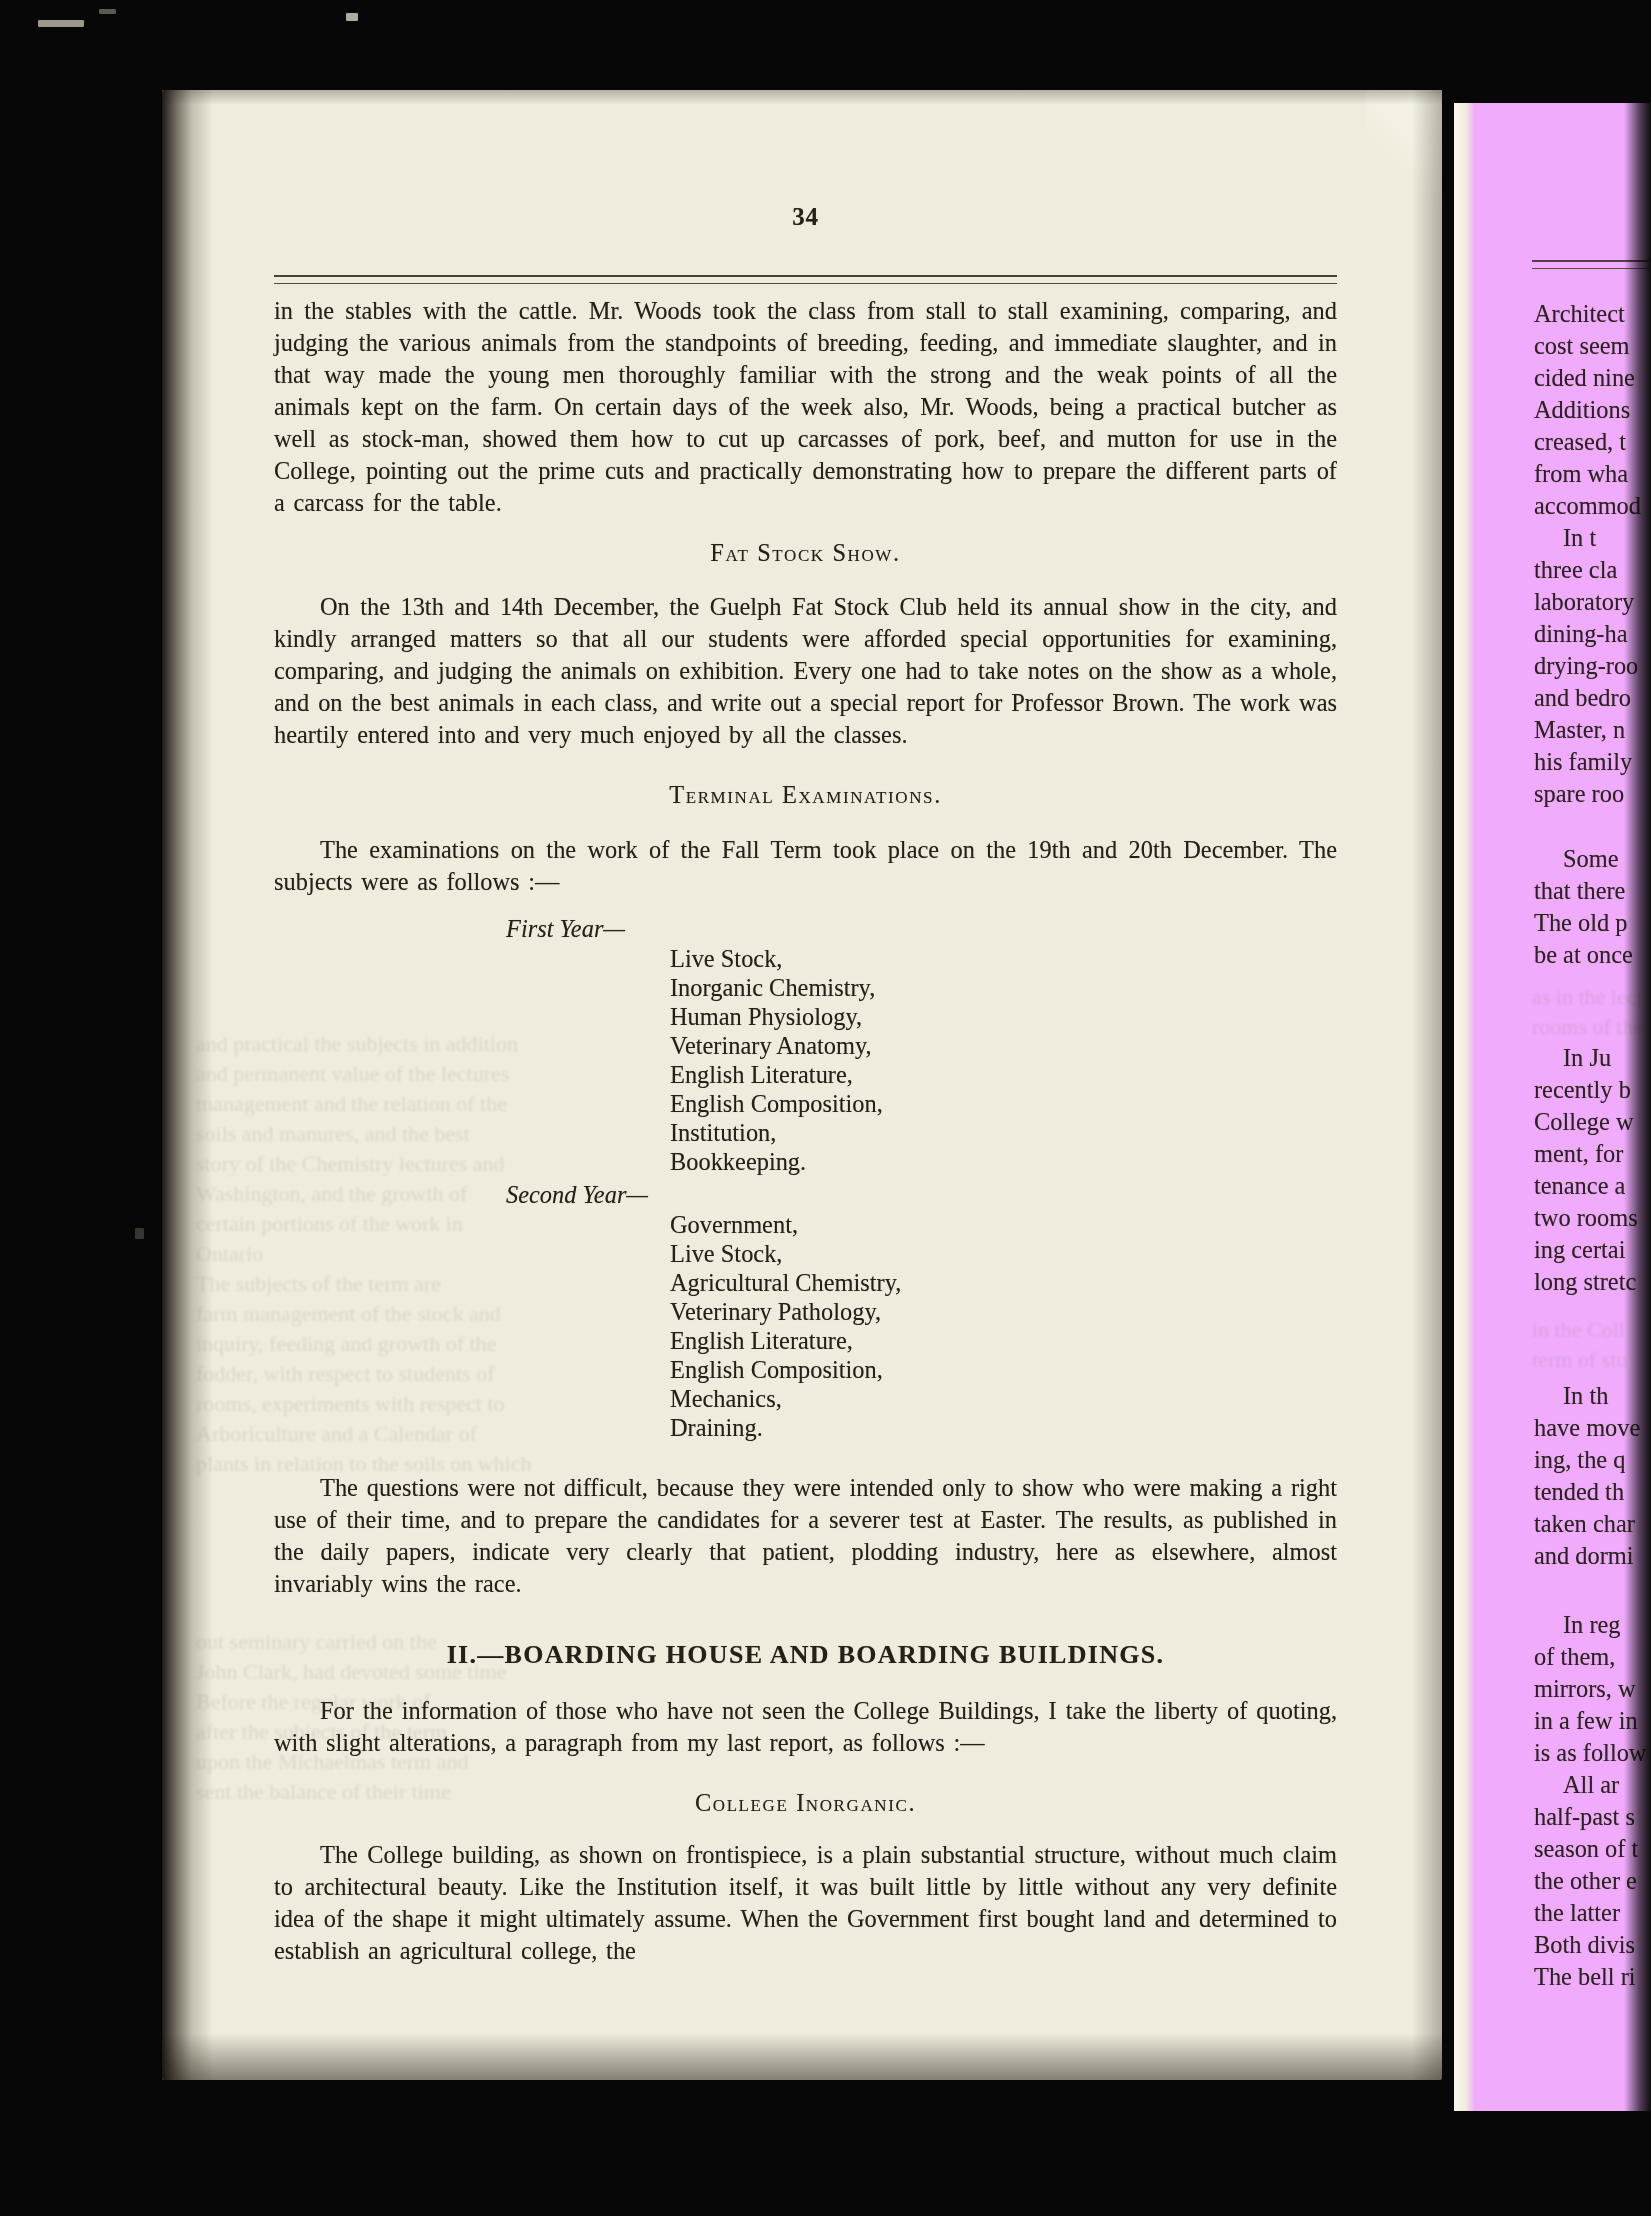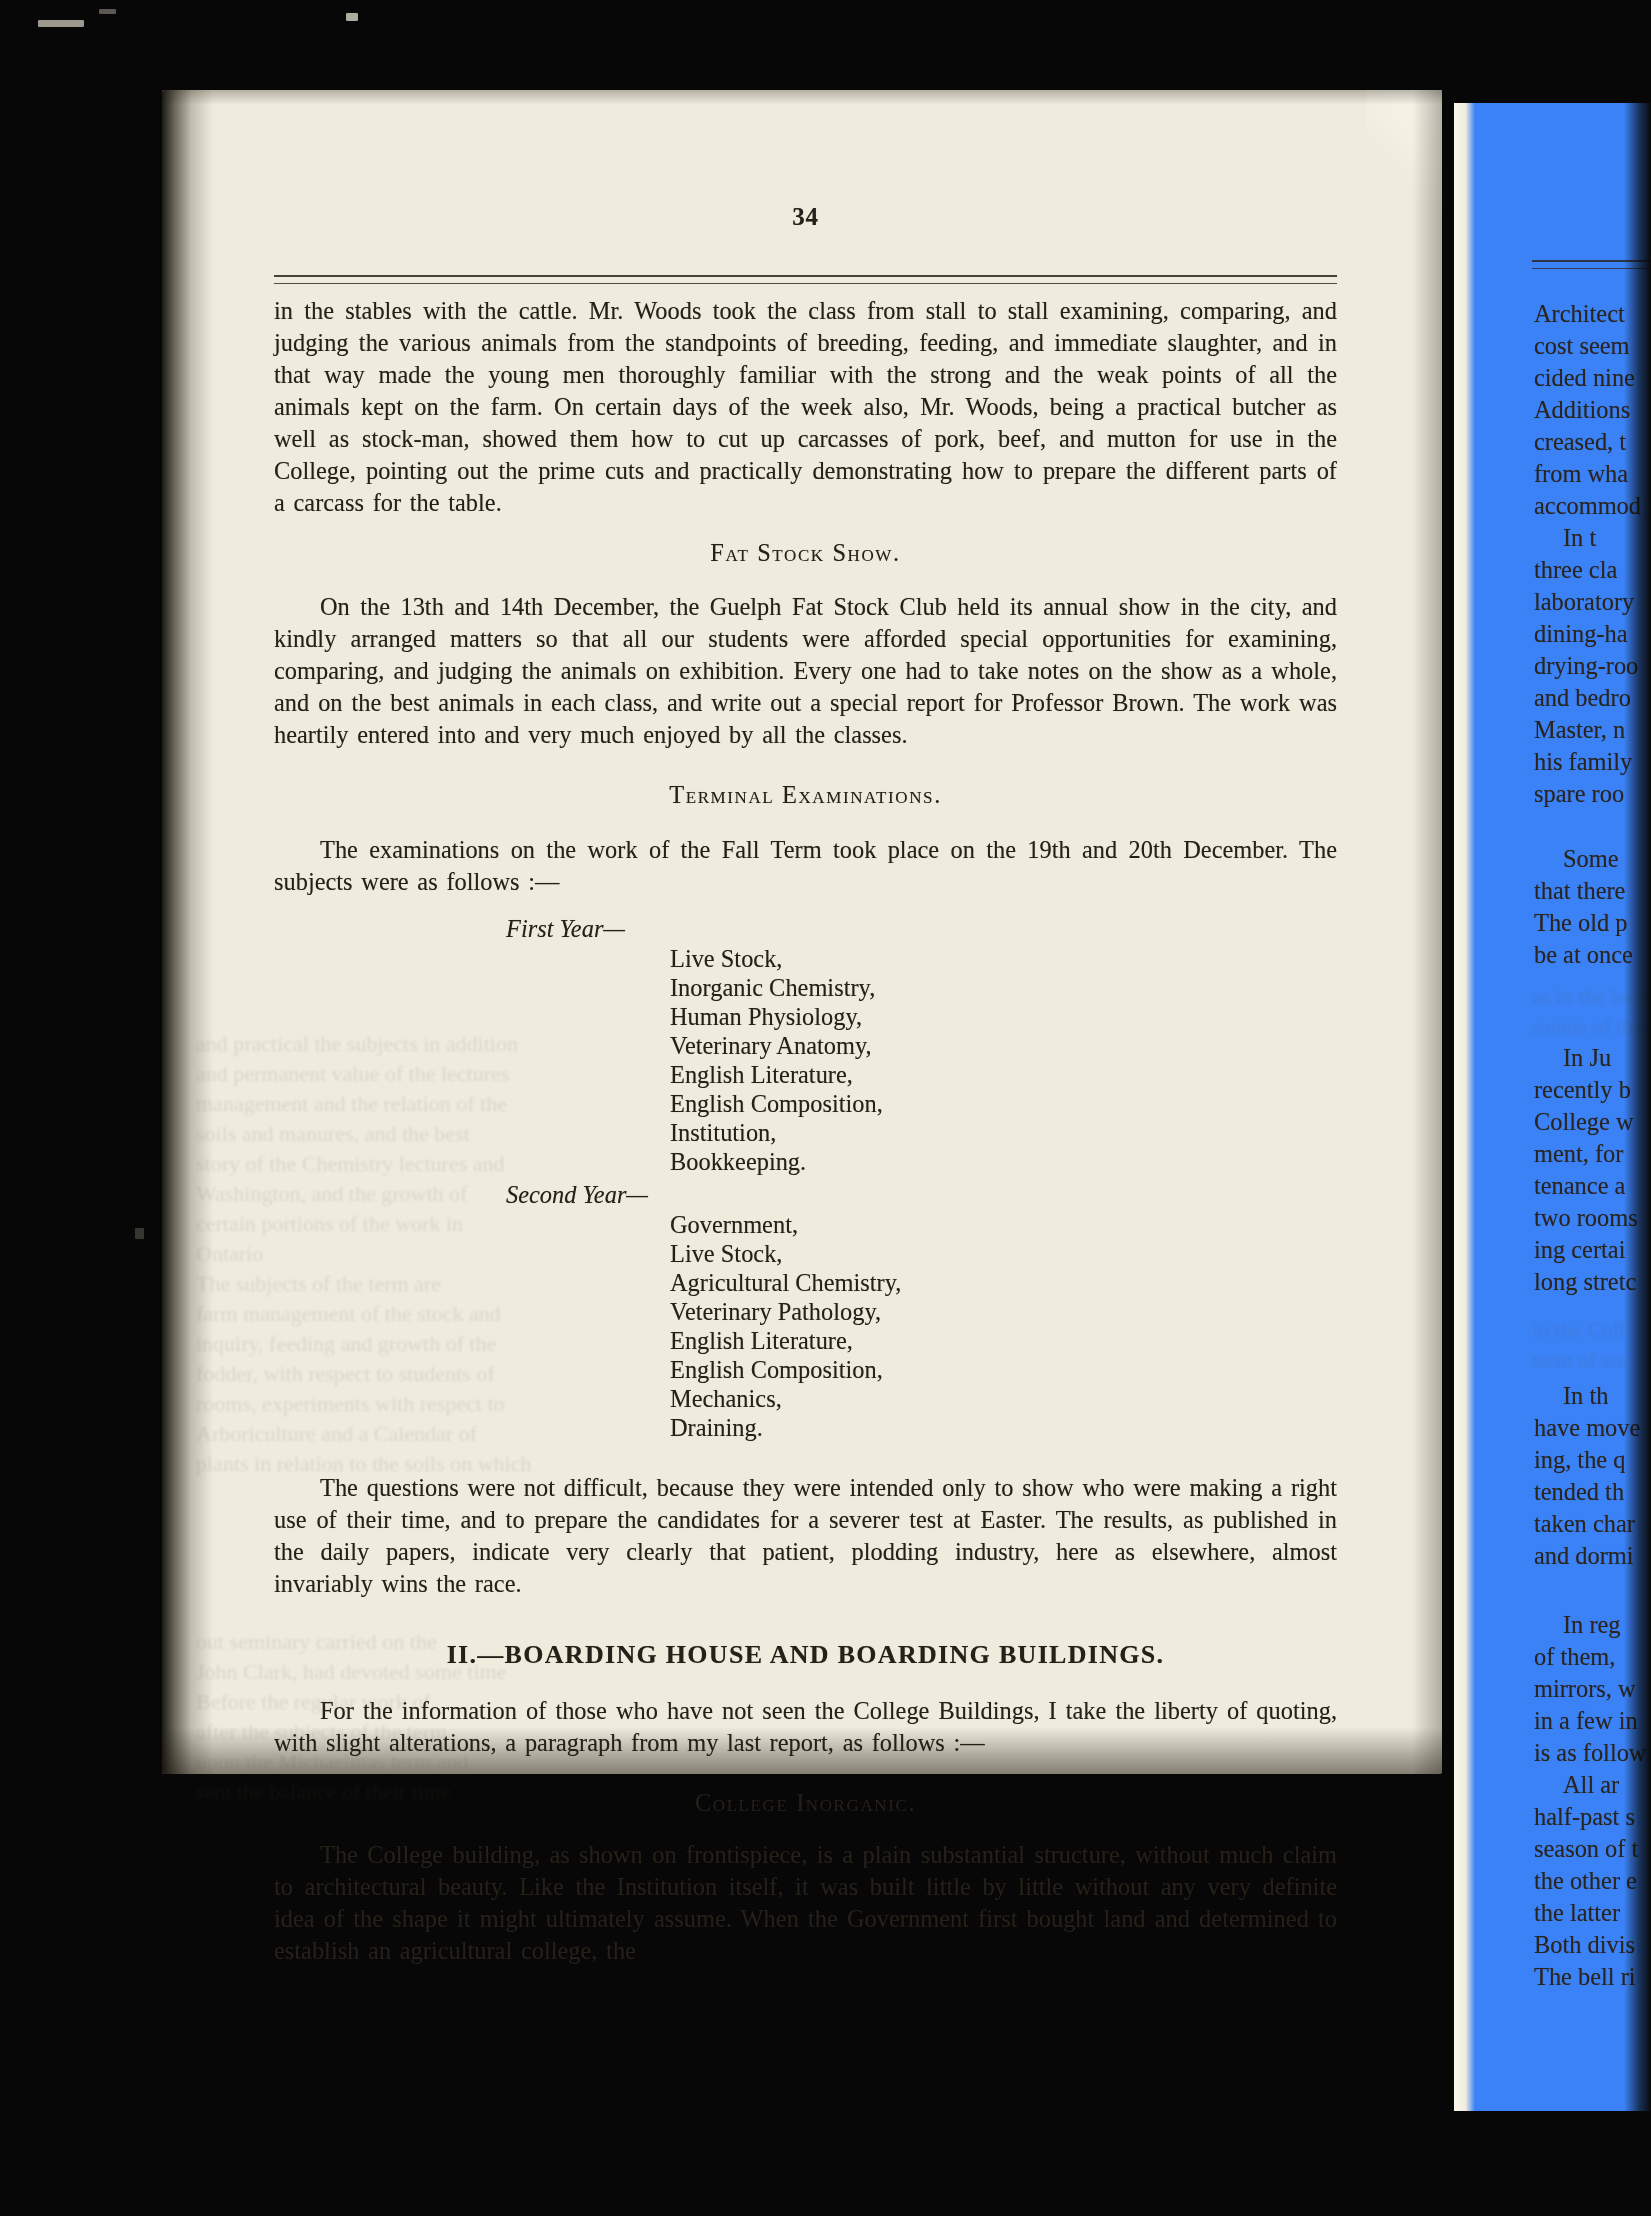--- a/index.html
+++ b/index.html
@@ -20,21 +20,21 @@
   .film-mark { position: absolute; border-radius: 1.3px; }
   .mark-1 { left: 38px;  top: 20px; width: 46px; height: 6.6px; background: #cfcabc; opacity: .75; }
   .mark-2 { left: 99px; top: 9.2px; width: 17px; height: 5.3px;  background: #9f9a8d; opacity: .55; }
   .mark-3 { left: 346px; top: 13px; width: 12px; height: 8px; background: #d8d4c6; opacity: .8; }
   .mark-4 { left: 135px; top: 1228px; width: 9.2px; height: 10.6px; background: #6a655a; opacity: .5; }
 
   
   .page-left {
     position: absolute;
     left: 162px; top: 90px;
-    width: 1280px; height: 1684px;
+    width: 1280px; height: 1990px;
     border-radius: 2px;
     background: linear-gradient(90deg,
       #c6c1af 0%, #ddd8c7 3%, #eae5d6 7%,
       #f0ecdf 18%, #f1eddf 60%, #eeead b 85%,
       #e8e3d3 96%, #ded9c8 100%);
     background-color: #efebdd;
   }
   .gutter-shadow {
     position: absolute; left: 0; top: 0; bottom: 0; width: 51px;
     background: linear-gradient(90deg,
@@ -116,21 +116,21 @@
     pointer-events: none; white-space: nowrap; overflow: hidden;
   }
   .ghost-mid    { left: 34px;  top: 939px; width: 515px; height: 462px; }
   .ghost-bottom { left: 34px;  top: 1537px; width: 435px; height: 191px; }
 
   
   .page-right {
     position: absolute;
     left: 1454px; top: 103px;
     width: 198px; height: 2008px;
-    background: #3b82f6;
+    background: #f0abfc;
   }
   .rp-edge {
     position: absolute; left: 0; top: 0; bottom: 0; width: 21px;
     background: linear-gradient(90deg, #faf7ed 0%, #f1ecdd 55%, rgba(241,236,221,0) 100%);
   }
   .rp-rule {
     position: absolute; top: 157px; left: 78px; right: -2.6px; height: 6px;
     border-top: 2.6px solid rgba(42,36,28,0.8);
     border-bottom: 1.3px solid rgba(42,36,28,0.75);
   }

